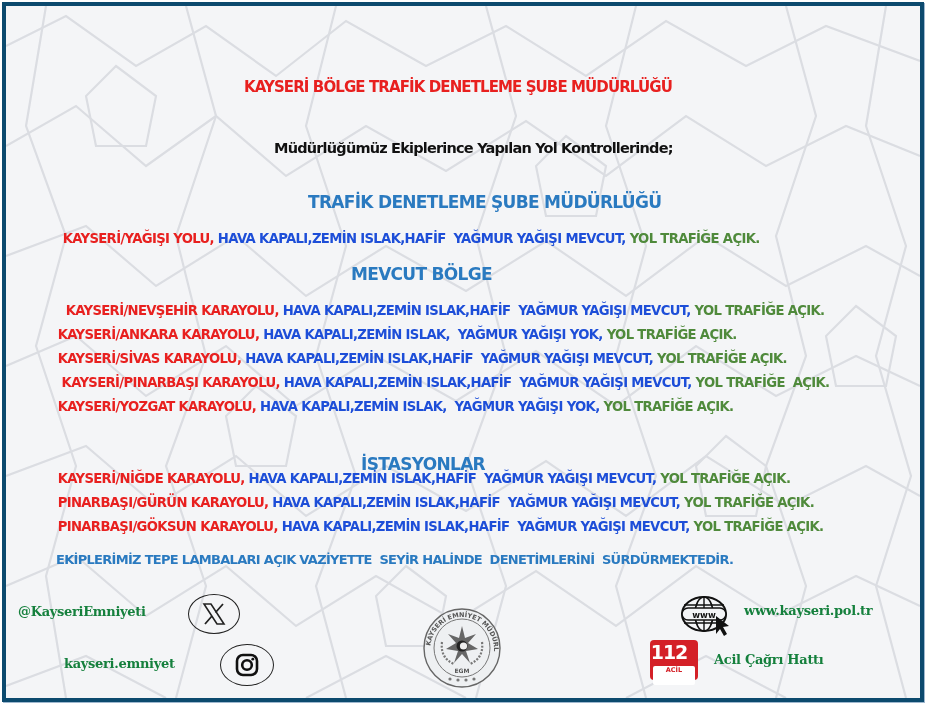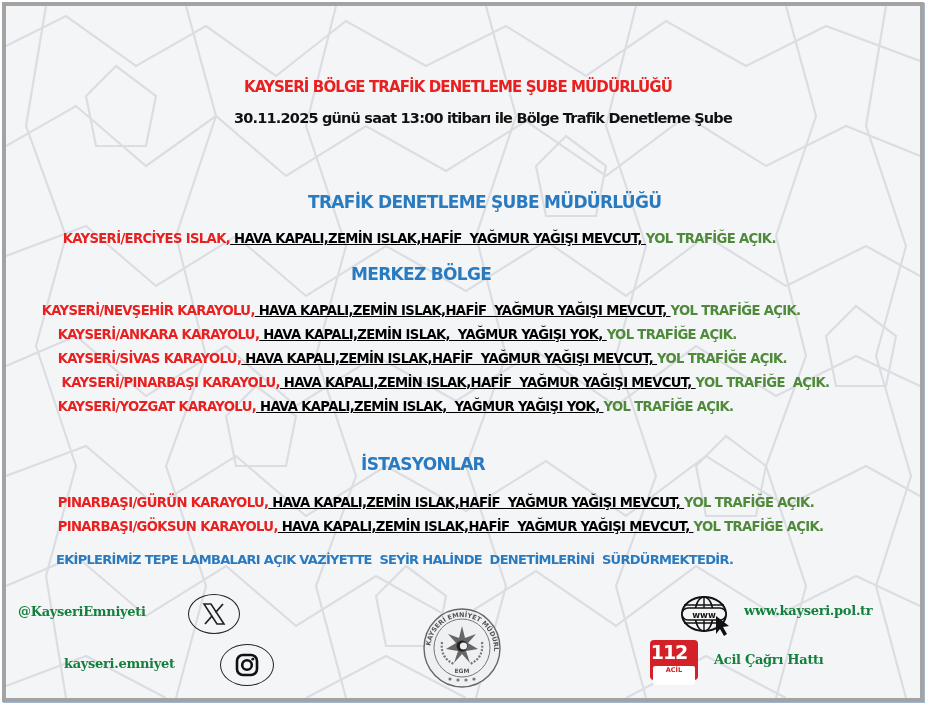--- a/index.html
+++ b/index.html
@@ -3,36 +3,36 @@
   <meta charset="utf-8">
   <style>
     html, body { margin: 0; padding: 0; }
     body {
       width: 930px; height: 707px; background: #ffffff;
       position: relative; overflow: hidden;
       font-family: "Liberation Sans", "DejaVu Sans", sans-serif;
     }
     .frame {
       position: absolute; left: 2px; top: 2px; width: 914px; height: 692px;
-      border: 4px solid #a3a3a3;
+      border: 4px solid #0c4a6e;
       background: #f4f5f7;
       overflow: hidden;
       box-shadow: 1px 1px 0 #9fb8cf;
     }
     .pattern { position: absolute; left: 0; top: 0; width: 100%; height: 100%; }
     .content { position: absolute; left: 0; top: 0; width: 914px; height: 692px; }
     .line {
       position: absolute; white-space: pre; font-weight: bold;
       font-family: "DejaVu Sans", sans-serif; letter-spacing: -0.6px;
     }
     .title { color: #e8201f; font-size: 15px; letter-spacing: -0.9px; }
     .sub { color: #111; font-size: 14.5px; letter-spacing: -0.8px; }
     .section { color: #2a7ac0; font-size: 17px; letter-spacing: -0.7px; }
     .road { color: #e8201f; }
-    .desc { color: #000000; text-decoration: underline; }
+    .desc { color: #1d4ed8; }
     .status { color: #4f8a3b; text-underline-offset: 2px; }
     .row { font-size: 13.2px; letter-spacing: -0.65px; }
     .footer-note { color: #2a7ac0; font-size: 13px; letter-spacing: -0.7px; }
     .serif {
       position: absolute; white-space: pre; font-family: "DejaVu Serif", serif;
       font-weight: bold; color: #15803d; font-size: 13px; letter-spacing: -0.3px;
     }
     .icon-circle {
       position: absolute; border: 1.6px solid #222; border-radius: 50%;
       display: flex; align-items: center; justify-content: center;
@@ -65,45 +65,48 @@
       <polygon points="250,380 290,410 280,460 230,460 220,410"></polygon>
       <polygon points="720,430 760,460 750,510 700,510 690,460"></polygon>
       <polygon points="400,560 440,590 430,640 380,640 370,590"></polygon>
       <polygon points="850,300 890,330 880,380 830,380 820,330"></polygon>
     </g>
   </svg>
 
   <div class="content">
 
     <div class="line title" style="left:238px; top:72px;">KAYSERİ BÖLGE TRAFİK DENETLEME ŞUBE MÜDÜRLÜĞÜ</div>
-    <div class="line sub" style="left:228px; top:104px;">30.11.2025 günü saat 13:00 itibarı ile Bölge Trafik Denetleme Şube</div>
+    <div class="line sub" style="left:268px; top:134px;">Müdürlüğümüz Ekiplerince Yapılan Yol Kontrollerinde;</div>
 
     <div class="line section" style="left:302px; top:186px;">TRAFİK DENETLEME ŞUBE MÜDÜRLÜĞÜ</div>
     <div class="line row" style="left:33px; top:210px;">
-      <span class="road">KAYSERİ/ERCİYES ISLAK,</span><span class="desc"> HAVA KAPALI,ZEMİN ISLAK,HAFİF  YAĞMUR YAĞIŞI MEVCUT, </span><span class="status">YOL TRAFİĞE AÇIK.</span>
+      <span class="road">KAYSERİ/YAĞIŞI YOLU,</span><span class="desc"> HAVA KAPALI,ZEMİN ISLAK,HAFİF  YAĞMUR YAĞIŞI MEVCUT, </span><span class="status">YOL TRAFİĞE AÇIK.</span>
     </div>
 
-    <div class="line section" style="left:345px; top:258px;">MERKEZ BÖLGE</div>
-    <div class="line row" style="left:12px; top:282px;">
+    <div class="line section" style="left:345px; top:258px;">MEVCUT BÖLGE</div>
+    <div class="line row" style="left:36px; top:282px;">
       <span class="road">KAYSERİ/NEVŞEHİR KARAYOLU,</span><span class="desc"> HAVA KAPALI,ZEMİN ISLAK,HAFİF  YAĞMUR YAĞIŞI MEVCUT, </span><span class="status">YOL TRAFİĞE AÇIK.</span>
     </div>
     <div class="line row" style="left:28px; top:306px;">
       <span class="road">KAYSERİ/ANKARA KARAYOLU,</span><span class="desc"> HAVA KAPALI,ZEMİN ISLAK,  YAĞMUR YAĞIŞI YOK, </span><span class="status">YOL TRAFİĞE AÇIK.</span>
     </div>
     <div class="line row" style="left:28px; top:354px;">
       <span class="road"> KAYSERİ/PINARBAŞI KARAYOLU,</span><span class="desc"> HAVA KAPALI,ZEMİN ISLAK,HAFİF  YAĞMUR YAĞIŞI MEVCUT, </span><span class="status">YOL TRAFİĞE  AÇIK.</span>
     </div>
     <div class="line row" style="left:28px; top:330px;">
       <span class="road">KAYSERİ/SİVAS KARAYOLU,</span><span class="desc"> HAVA KAPALI,ZEMİN ISLAK,HAFİF  YAĞMUR YAĞIŞI MEVCUT, </span><span class="status">YOL TRAFİĞE AÇIK.</span>
     </div>
     <div class="line row" style="left:28px; top:378px;">
       <span class="road">KAYSERİ/YOZGAT KARAYOLU,</span><span class="desc"> HAVA KAPALI,ZEMİN ISLAK,  YAĞMUR YAĞIŞI YOK, </span><span class="status">YOL TRAFİĞE AÇIK.</span>
     </div>
 
     <div class="line section" style="left:355px; top:448px;">İSTASYONLAR</div>
+    <div class="line row" style="left:28px; top:450px;">
+      <span class="road">KAYSERİ/NİĞDE KARAYOLU,</span><span class="desc"> HAVA KAPALI,ZEMİN ISLAK,HAFİF  YAĞMUR YAĞIŞI MEVCUT, </span><span class="status">YOL TRAFİĞE AÇIK.</span>
+    </div>
     <div class="line row" style="left:28px; top:474px;">
       <span class="road">PINARBAŞI/GÜRÜN KARAYOLU,</span><span class="desc"> HAVA KAPALI,ZEMİN ISLAK,HAFİF  YAĞMUR YAĞIŞI MEVCUT, </span><span class="status">YOL TRAFİĞE AÇIK.</span>
     </div>
     <div class="line footer-note" style="left:50px; top:546px;">EKİPLERİMİZ TEPE LAMBALARI AÇIK VAZİYETTE  SEYİR HALİNDE  DENETİMLERİNİ  SÜRDÜRMEKTEDİR.</div>
 
     <div class="line row" style="left:28px; top:498px;">
       <span class="road">PINARBAŞI/GÖKSUN KARAYOLU,</span><span class="desc"> HAVA KAPALI,ZEMİN ISLAK,HAFİF  YAĞMUR YAĞIŞI MEVCUT, </span><span class="status">YOL TRAFİĞE AÇIK.</span>
     </div>
 
     <div class="serif" style="left:12px; top:598px;">@KayseriEmniyeti</div>

